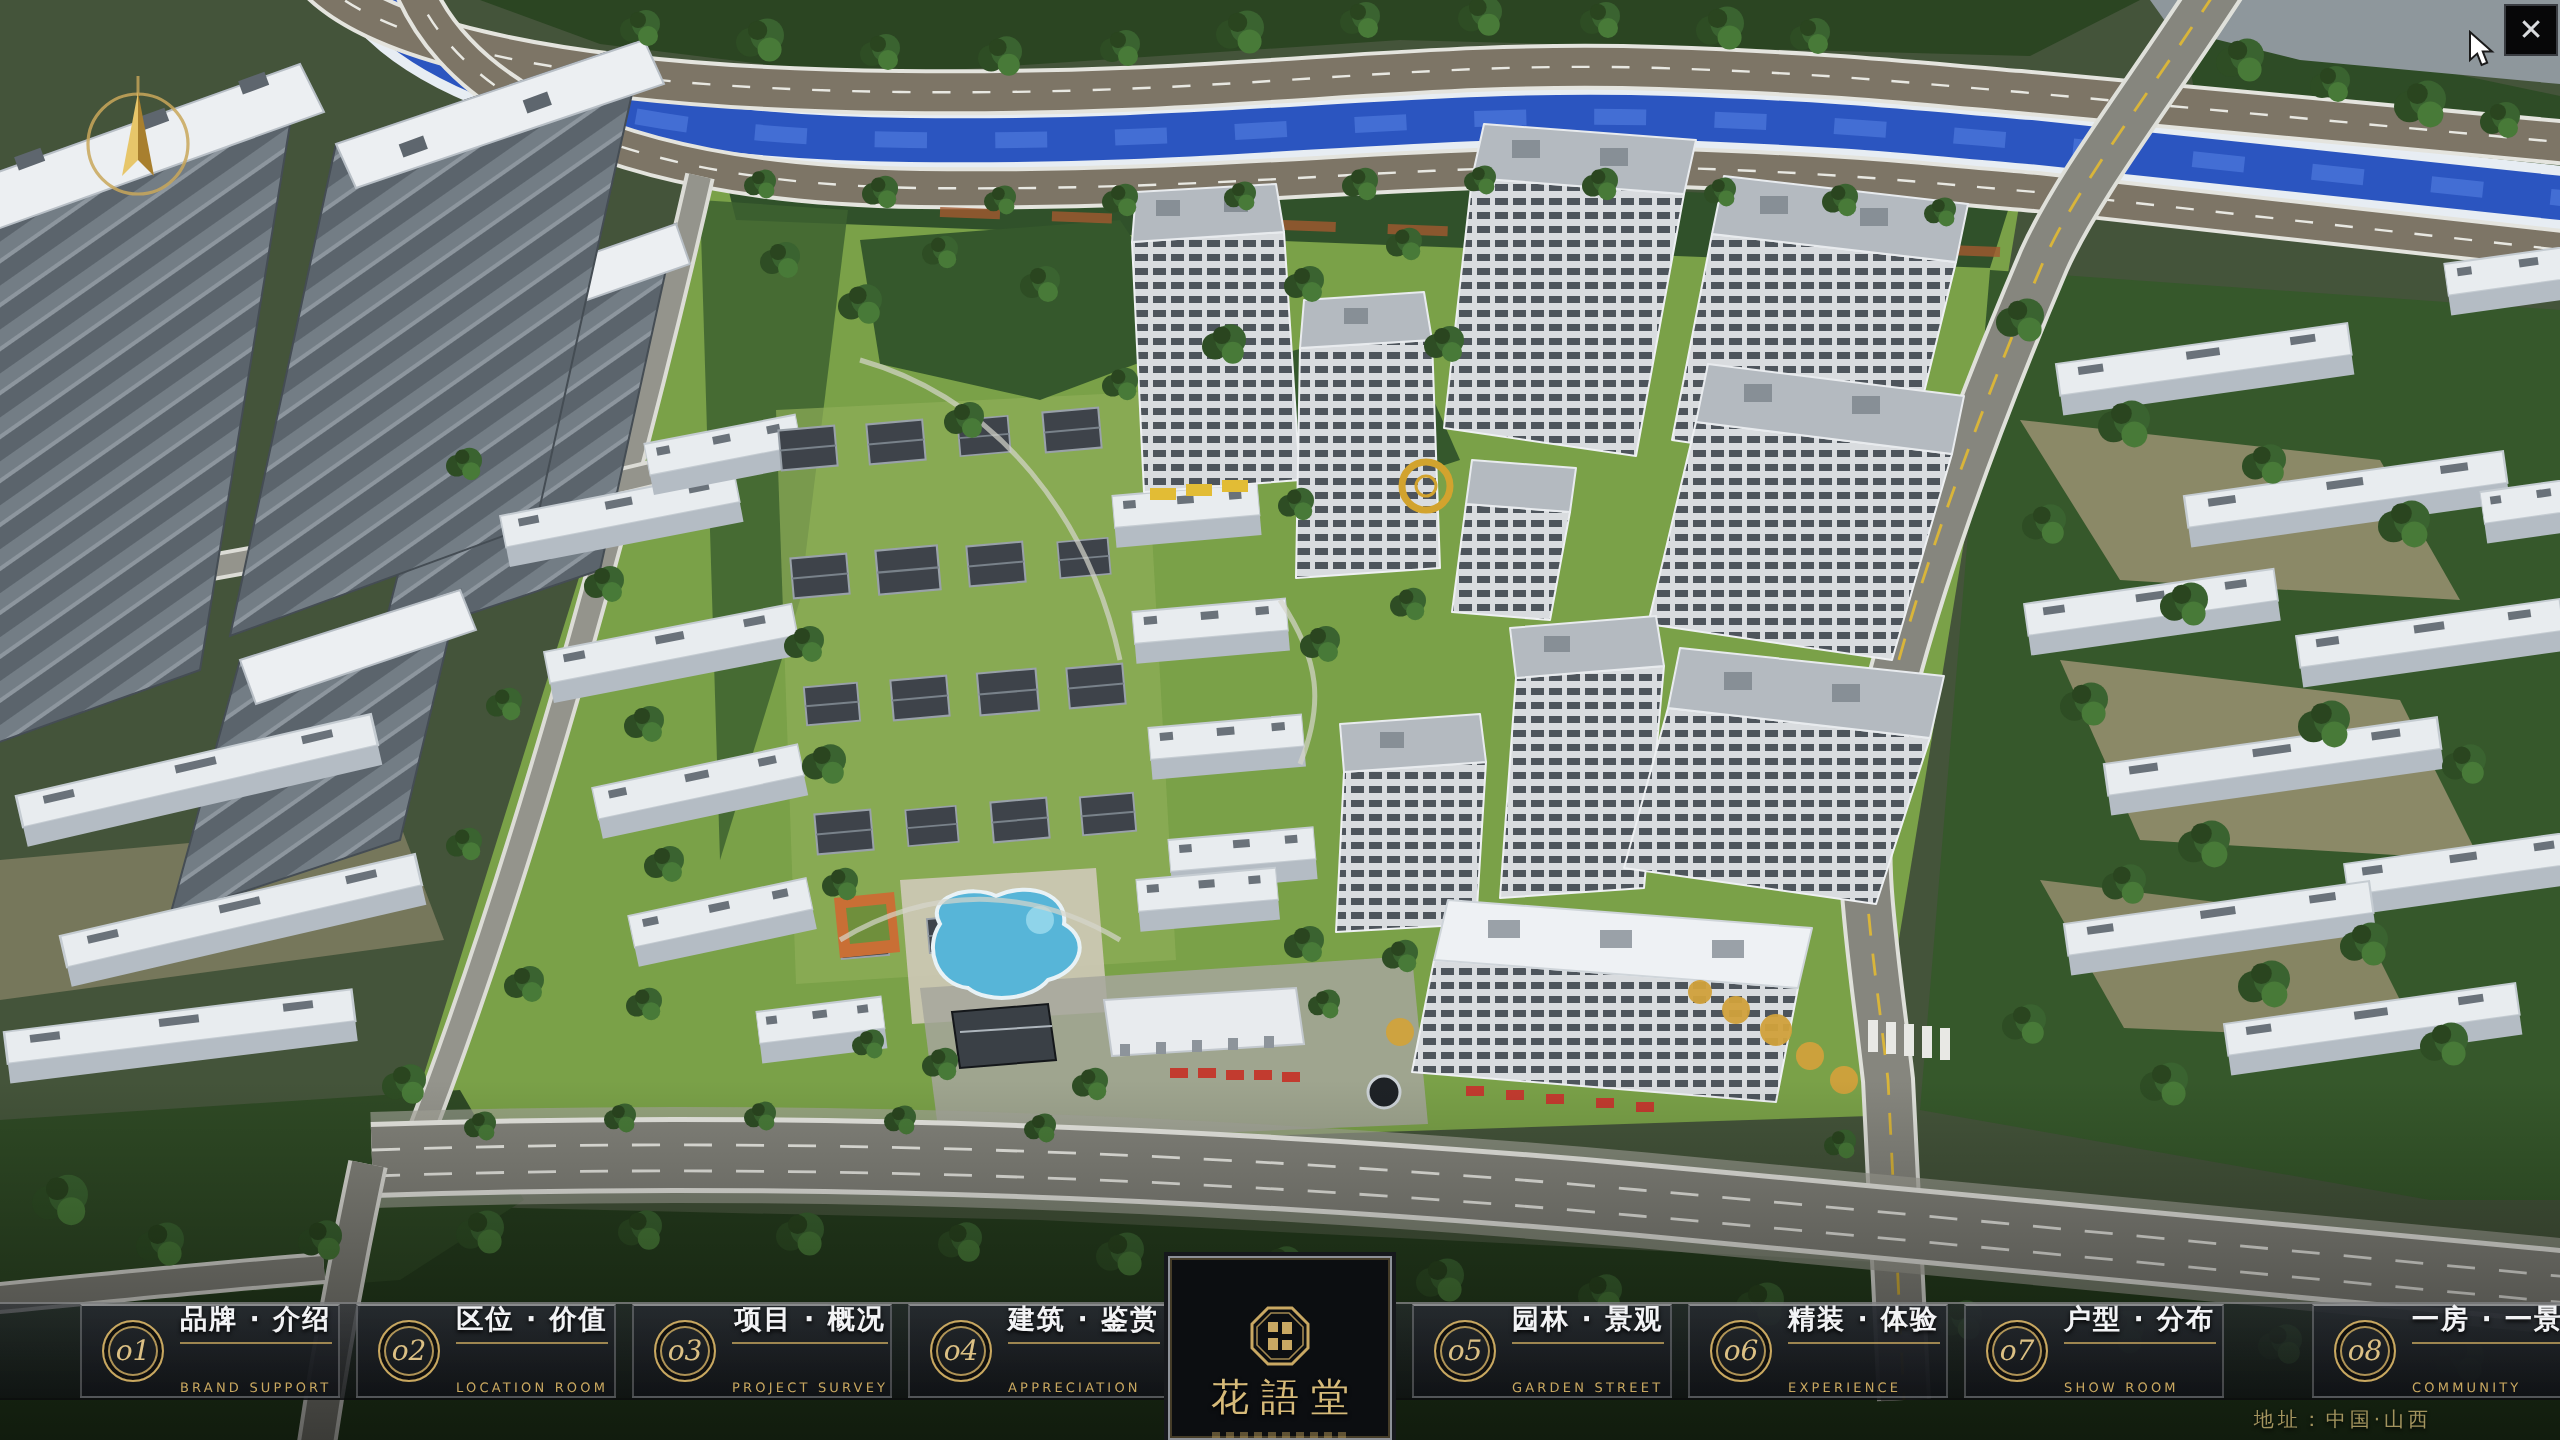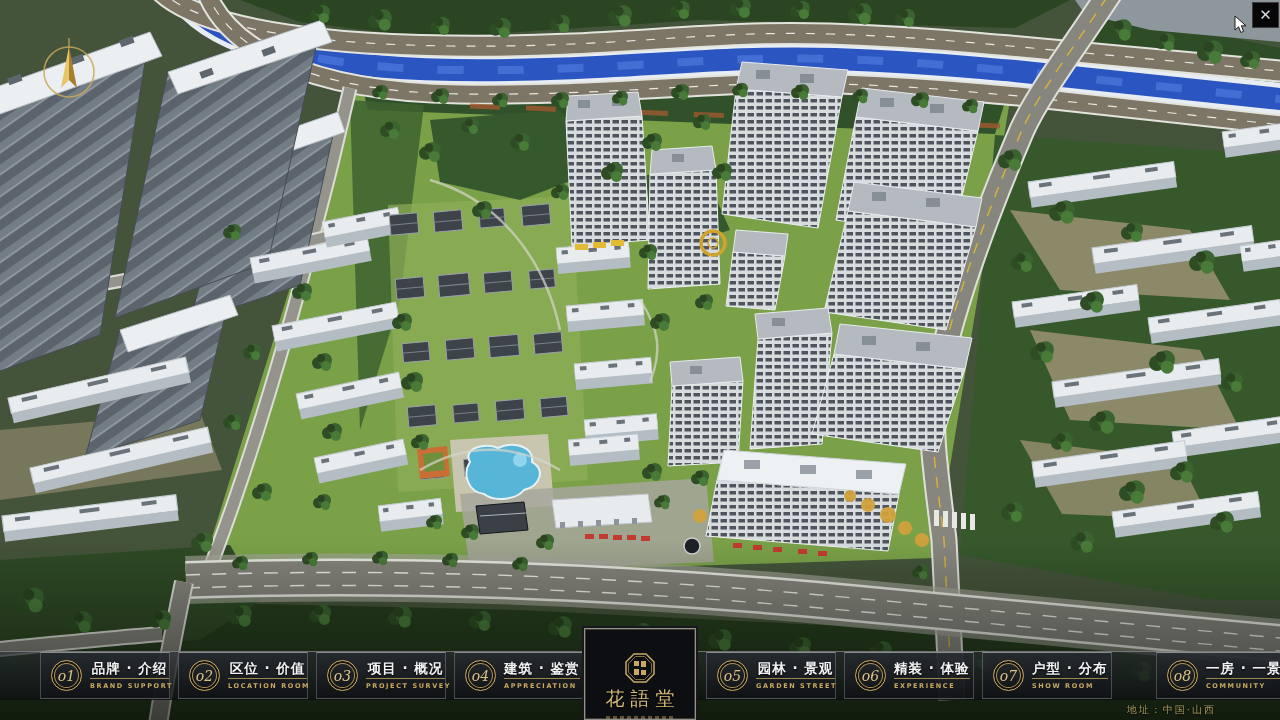--- a/index.html
+++ b/index.html
@@ -14,22 +14,22 @@
        display:flex;align-items:center;padding-left:10px;box-sizing:border-box;
        background:linear-gradient(180deg,rgba(38,42,48,.78),rgba(16,18,22,.82));
        border:1px solid rgba(255,255,255,.22);border-top:1px solid rgba(255,255,255,.5);}
   .badge{flex:0 0 auto;width:29px;height:29px;border:1px solid #c9a860;border-radius:50%;
        display:flex;align-items:center;justify-content:center;
        box-shadow:inset 0 0 0 2px rgba(8,10,12,.95),inset 0 0 0 3px rgba(201,168,96,.85);
        color:#dcc084;font:italic 14px "DejaVu Serif","Liberation Serif",serif;}
   .lbl{margin-left:8px;min-width:0;}
   .zh{display:block;color:#f2f3f5;font-size:13.5px;font-weight:bold;letter-spacing:1px;line-height:1.15;
       text-shadow:0 1px 2px #000;white-space:nowrap;text-align:center;}
-  .en{display:block;color:#c9a860;font-size:6.5px;font-weight:bold;letter-spacing:1.6px;white-space:nowrap;
-      border-top:1px solid rgba(201,168,96,.75);margin-top:2px;padding-top:3px;}
+  .en{display:block;color:#c9a860;font-size:6.5px;font-weight:normal;letter-spacing:1.6px;white-space:nowrap;
+      border-top:1px solid rgba(201,168,96,.75);margin-top:2px;padding-top:18px;}
   
   .logo-panel{position:absolute;left:584px;top:628px;width:112px;height:92px;z-index:7;cursor:pointer;
       background:#0c0e11;border:1px solid #8d9198;box-shadow:0 0 0 2px #16181c,inset 0 0 0 1px rgba(201,168,96,.3);
       box-sizing:border-box;display:flex;flex-direction:column;align-items:center;padding-top:6px;justify-content:flex-end;}
   .logo-title{color:#d6ba79;font:19px "DejaVu Serif","Liberation Serif",serif;letter-spacing:6px;text-indent:6px;
       margin-top:2px;text-shadow:0 1px 2px #000;}
   .logo-sub{width:68px;height:3px;margin-top:4px;opacity:.55;
       background:repeating-linear-gradient(90deg,rgba(201,168,96,.8) 0 4px,transparent 4px 7px);}
   
   .address{position:absolute;right:64px;top:703px;z-index:6;color:#b3a167;font-size:10px;

